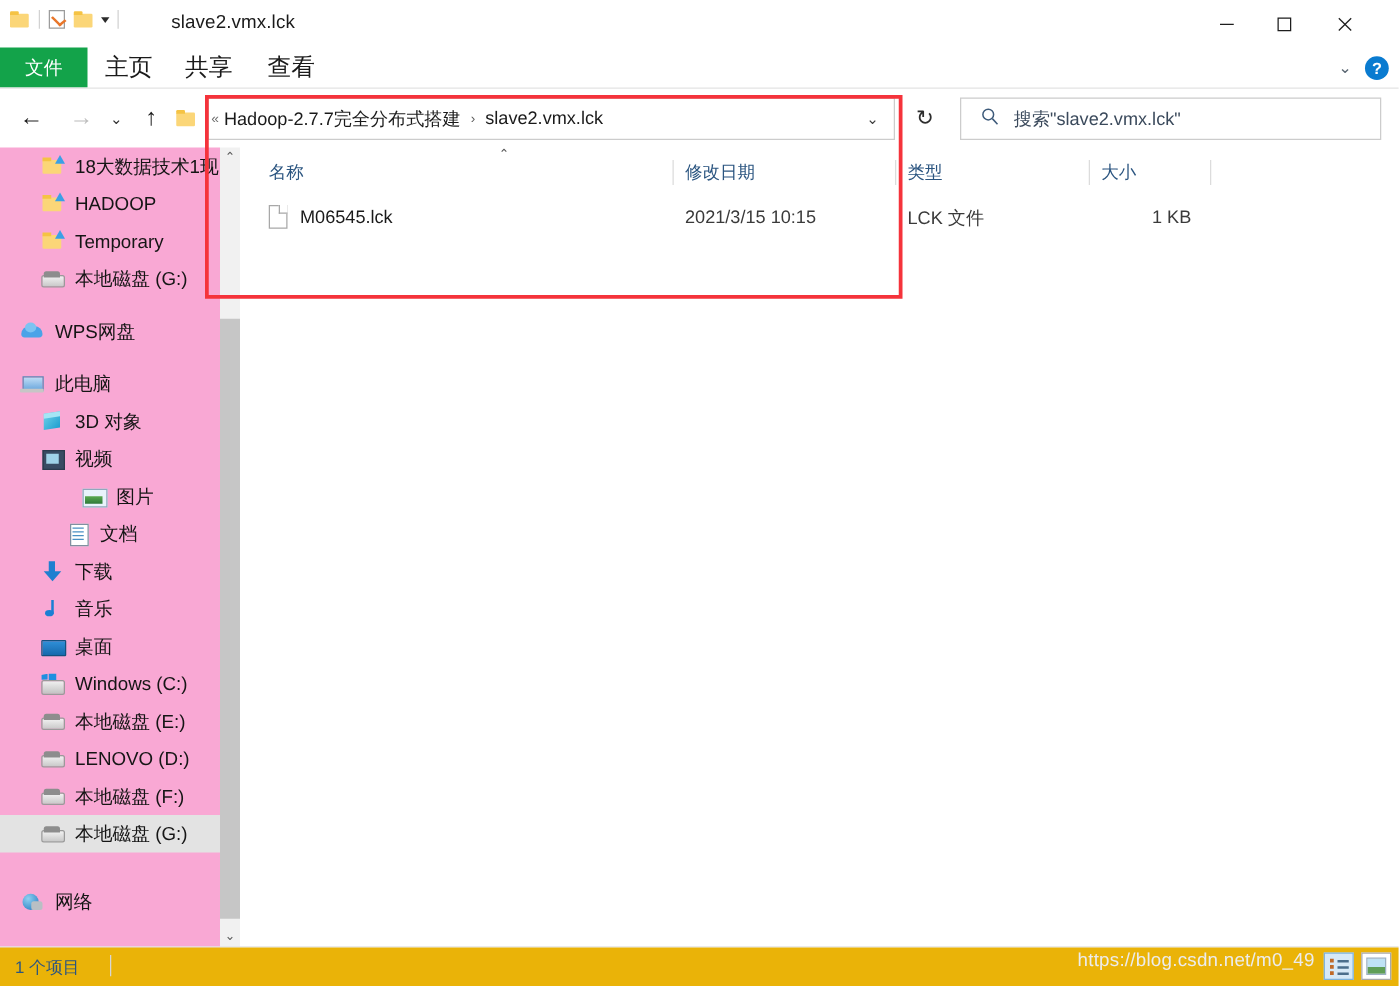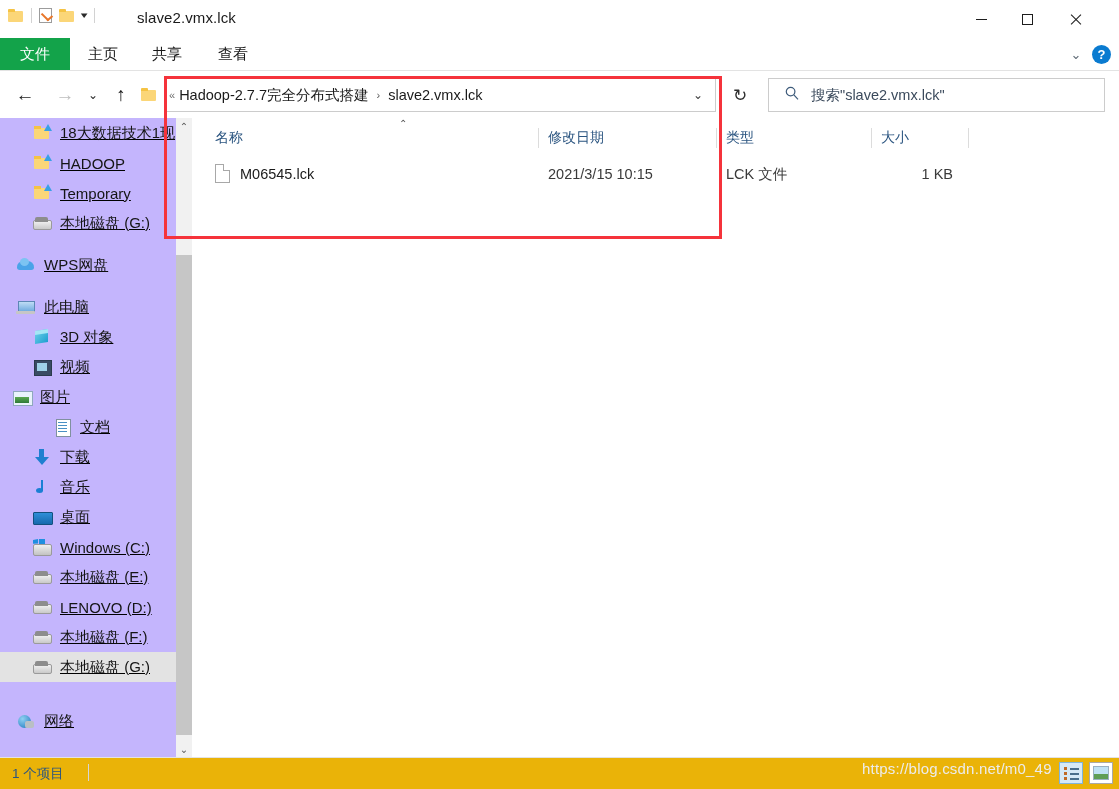--- a/index.html
+++ b/index.html
@@ -38,21 +38,21 @@
   .gl-close::before,.gl-close::after{ content:""; position:absolute; left:0; top:6px;
       width:14px; height:1px; background:#1d1d1d; }
   .gl-close::before{ transform:rotate(45deg); }
   .gl-close::after { transform:rotate(-45deg); }
 
   
   .ribbon { position:absolute; left:0; top:38px; width:1119px; height:32px; background:#fff; }
   .ribbon-line { position:absolute; left:0; top:70px; width:1119px; height:1px; background:#e3e3e3; }
   .tab-file { position:absolute; left:0; top:0; width:70px; height:32px; background:#13a34a;
       color:#fff; font-size:15px; display:flex; align-items:center; justify-content:center; }
-  .tab { position:absolute; top:0; height:32px; font-size:15px; color:#1a1a1a;
+  .tab { position:absolute; top:0; height:32px; font-size:19px; color:#1a1a1a;
       display:flex; align-items:center; justify-content:center; }
   .tab-home  { left:78px;  width:50px; }
   .tab-share { left:142px; width:50px; }
   .tab-view  { left:208px; width:50px; }
   .ribbon-collapse { position:absolute; left:1065px; top:6px; width:22px; height:20px;
       display:flex; align-items:center; justify-content:center; color:#5e6a75; font-size:13px; }
   .help-btn { position:absolute; left:1092px; top:7px; width:19px; height:19px; border-radius:50%;
       background:#0a7bd0; color:#fff; font-size:13px; font-weight:bold;
       display:flex; align-items:center; justify-content:center; }
 
@@ -75,21 +75,21 @@
   .refresh { position:absolute; left:726px; top:82px; width:28px; height:26px;
       display:flex; align-items:center; justify-content:center; font-size:17px; color:#2d2d2d; }
 
   .searchbox { position:absolute; left:768px; top:78px; width:337px; height:34px;
       border:1px solid #ccc; background:#fff; display:flex; align-items:center; }
   .search-ico { margin-left:16px; margin-right:12px; color:#3d5a7a; }
   .search-text { font-size:14.5px; color:#3b4a5c; }
 
   
   .navpane { position:absolute; left:0; top:118px; width:176px; height:640px;
-      background:#c4b5fd; overflow:hidden;text-decoration:underline; }
+      background:#f9a8d4; overflow:hidden; }
   .nav-item { position:relative; height:30px; display:flex; align-items:center;
       font-size:15px; color:#151515; white-space:nowrap; }
   .nav-item.sel { background:#e3e3e3; }
   .nav-label { margin-left:8px; }
   .ni-ico { width:20px; height:18px; flex:0 0 20px; position:relative; }
 
   .ic-folder::before{ content:""; position:absolute; left:2px; top:4px; width:15px; height:11px;
       background:#fbd678; border-radius:1px; }
   .ic-folder::after{ content:""; position:absolute; left:2px; top:2px; width:7px; height:3px;
       background:#f5c344; }
@@ -305,21 +305,21 @@
         <span class="nav-label">此电脑</span>
       </div>
       <div class="nav-item" style="padding-left: 32px;">
         <span class="ni-ico ic-3d"></span>
         <span class="nav-label">3D 对象</span>
       </div>
       <div class="nav-item" style="padding-left: 32px;">
         <span class="ni-ico ic-video"></span>
         <span class="nav-label">视频</span>
       </div>
-      <div class="nav-item" style="padding-left: 12px;">
+      <div class="nav-item" style="padding-left: 32px; margin-left: 33px;">
         <span class="ni-ico ic-pic"></span>
         <span class="nav-label">图片</span>
       </div>
       <div class="nav-item" style="padding-left: 32px; margin-left: 20px;">
         <span class="ni-ico ic-doc"></span>
         <span class="nav-label">文档</span>
       </div>
       <div class="nav-item" style="padding-left: 32px;">
         <span class="ni-ico ic-dl"></span>
         <span class="nav-label">下载</span>

